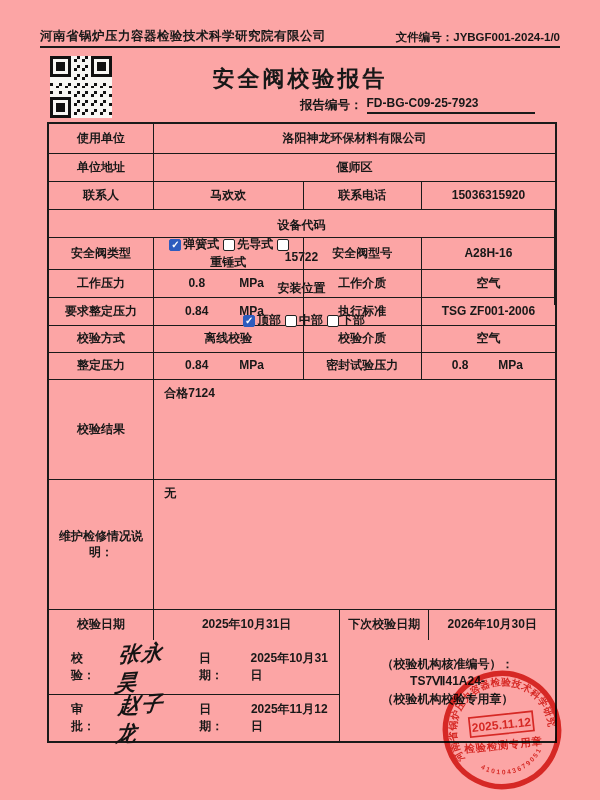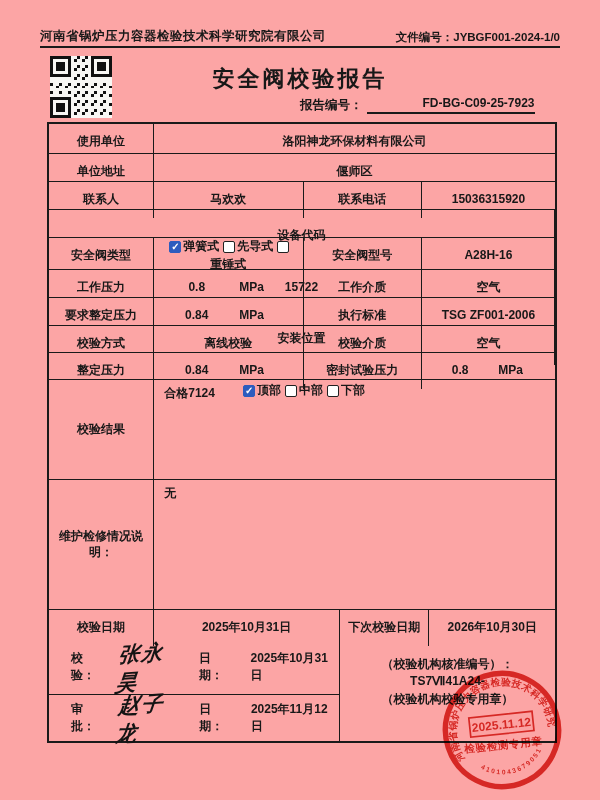--- a/index.html
+++ b/index.html
@@ -8,28 +8,28 @@
         overflow:hidden;font-weight:700;}
   
   #hdr{position:absolute;left:40px;right:40px;top:28px;display:flex;justify-content:space-between;align-items:flex-end;}
   .hdr-company{font-size:12.5px;letter-spacing:.5px;}
   .hdr-doc{font-size:11.5px;white-space:nowrap;}
   #hdr-rule{position:absolute;left:40px;right:40px;top:46px;border-bottom:2px solid #1a1a1a;}
   #qr{position:absolute;left:50px;top:56px;width:62px;height:62px;}
   #title{position:absolute;left:0;right:0;top:64px;text-align:center;font-size:22px;letter-spacing:3px;}
   #repline{position:absolute;left:300px;top:96px;display:flex;align-items:flex-end;}
   .rep-label{font-size:12.5px;}
-  .rep-value{display:inline-block;width:168px;text-align:right;font-size:12px;
+  .rep-value{display:inline-block;width:168px;text-align:left;font-size:12px;
              border-bottom:2px solid #1a1a1a;padding-bottom:2px;margin-left:4px;}
   
   #tbl{position:absolute;left:47px;top:122px;width:510px;border:2px solid #1a1a1a;box-sizing:border-box;background:transparent;}
   .row{display:flex;border-bottom:1.5px solid #1a1a1a;box-sizing:border-box;align-items:stretch;}
   .row:last-child{border-bottom:none;}
   .cell{border-right:1.5px solid #1a1a1a;box-sizing:border-box;display:flex;align-items:center;
-        justify-content:center;font-size:12px;text-align:center;padding:18px 4px;line-height:1.3;}
+        justify-content:center;font-size:12px;text-align:center;padding:8px 4px;line-height:1.3;}
   .cell:last-child{border-right:none;}
   .cell.top-left{align-items:flex-start;justify-content:flex-start;text-align:left;padding:6px 10px;}
   .w1{flex:0 0 20.8%;} .w2{flex:0 0 29.5%;} .w3{flex:0 0 23.4%;} .w4{flex:1;}
   .d1{flex:0 0 20.8%;} .d2{flex:0 0 36.7%;} .d3{flex:0 0 17.7%;} .d4{flex:1;}
   .wrest{flex:1;}
   .valunit{display:flex;width:100%;align-items:center;}
   .valunit .v{flex:1.3;text-align:center;}
   .valunit .u{flex:1;text-align:left;padding-left:4px;}
   .cbg{display:flex;flex-wrap:wrap;justify-content:center;align-items:center;row-gap:2px;}
   .cb{display:inline-block;width:12px;height:12px;border:1.5px solid #222;border-radius:2px;

